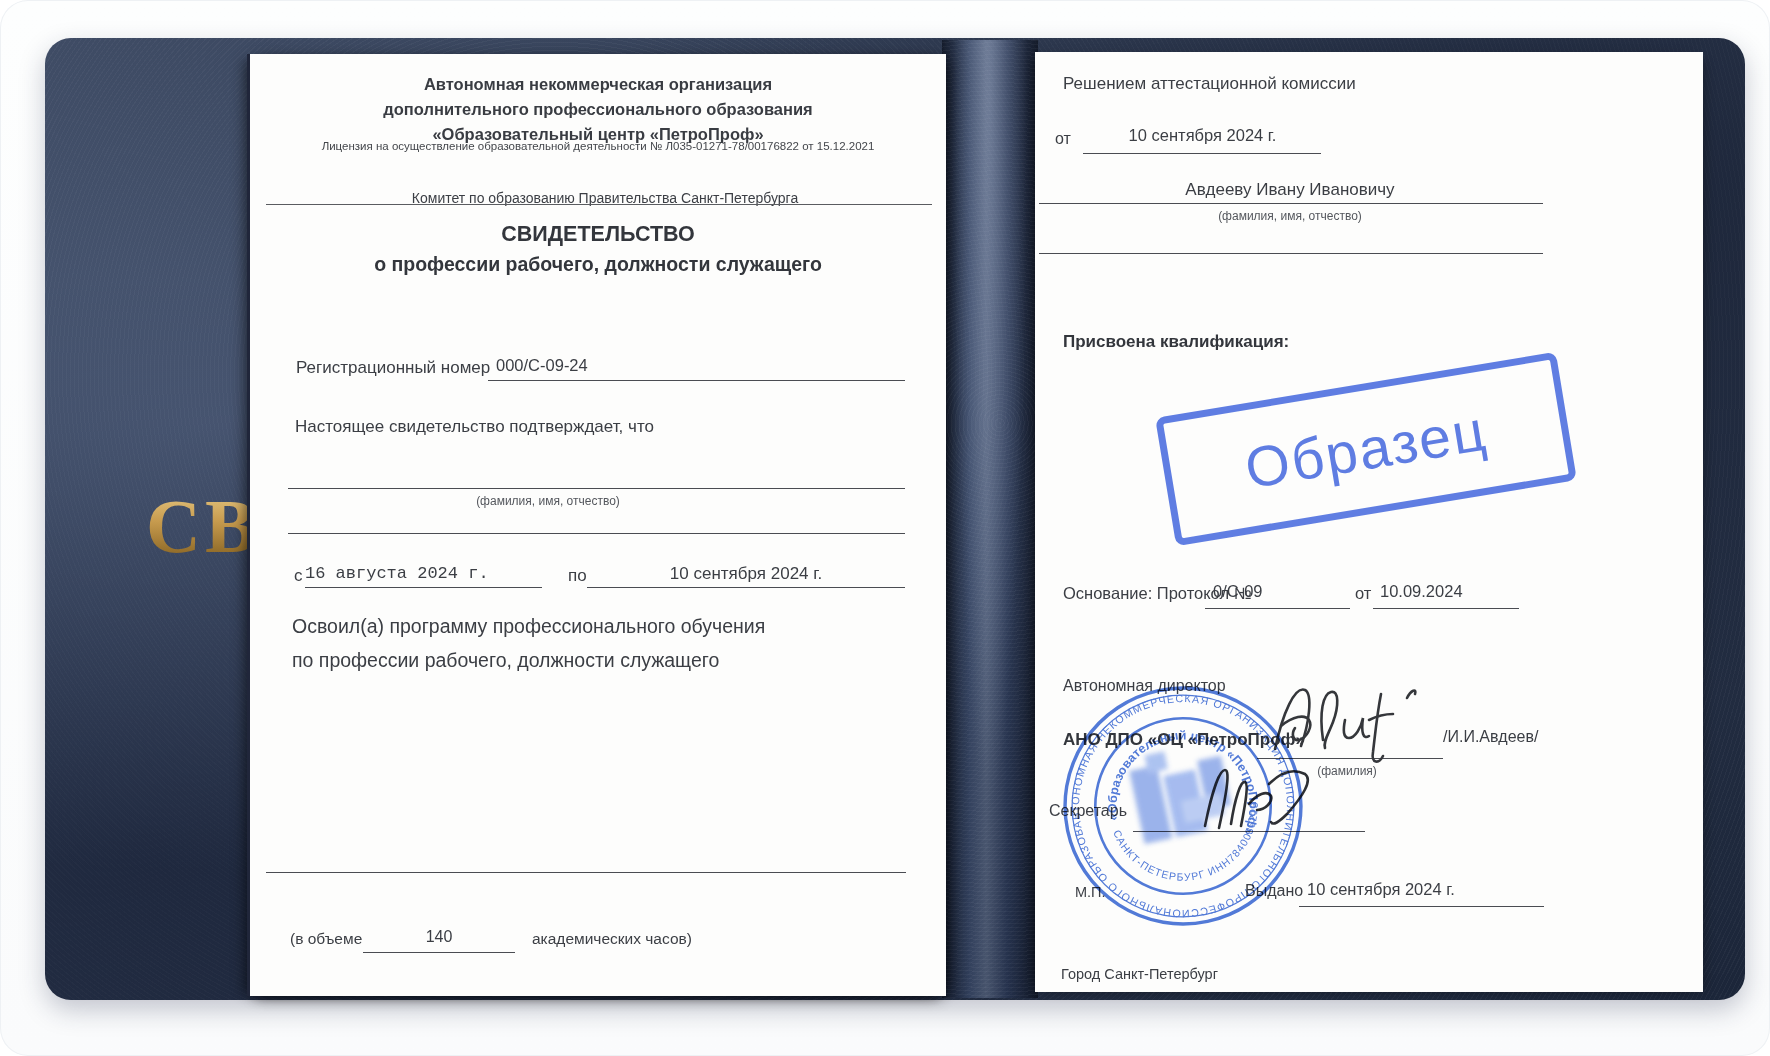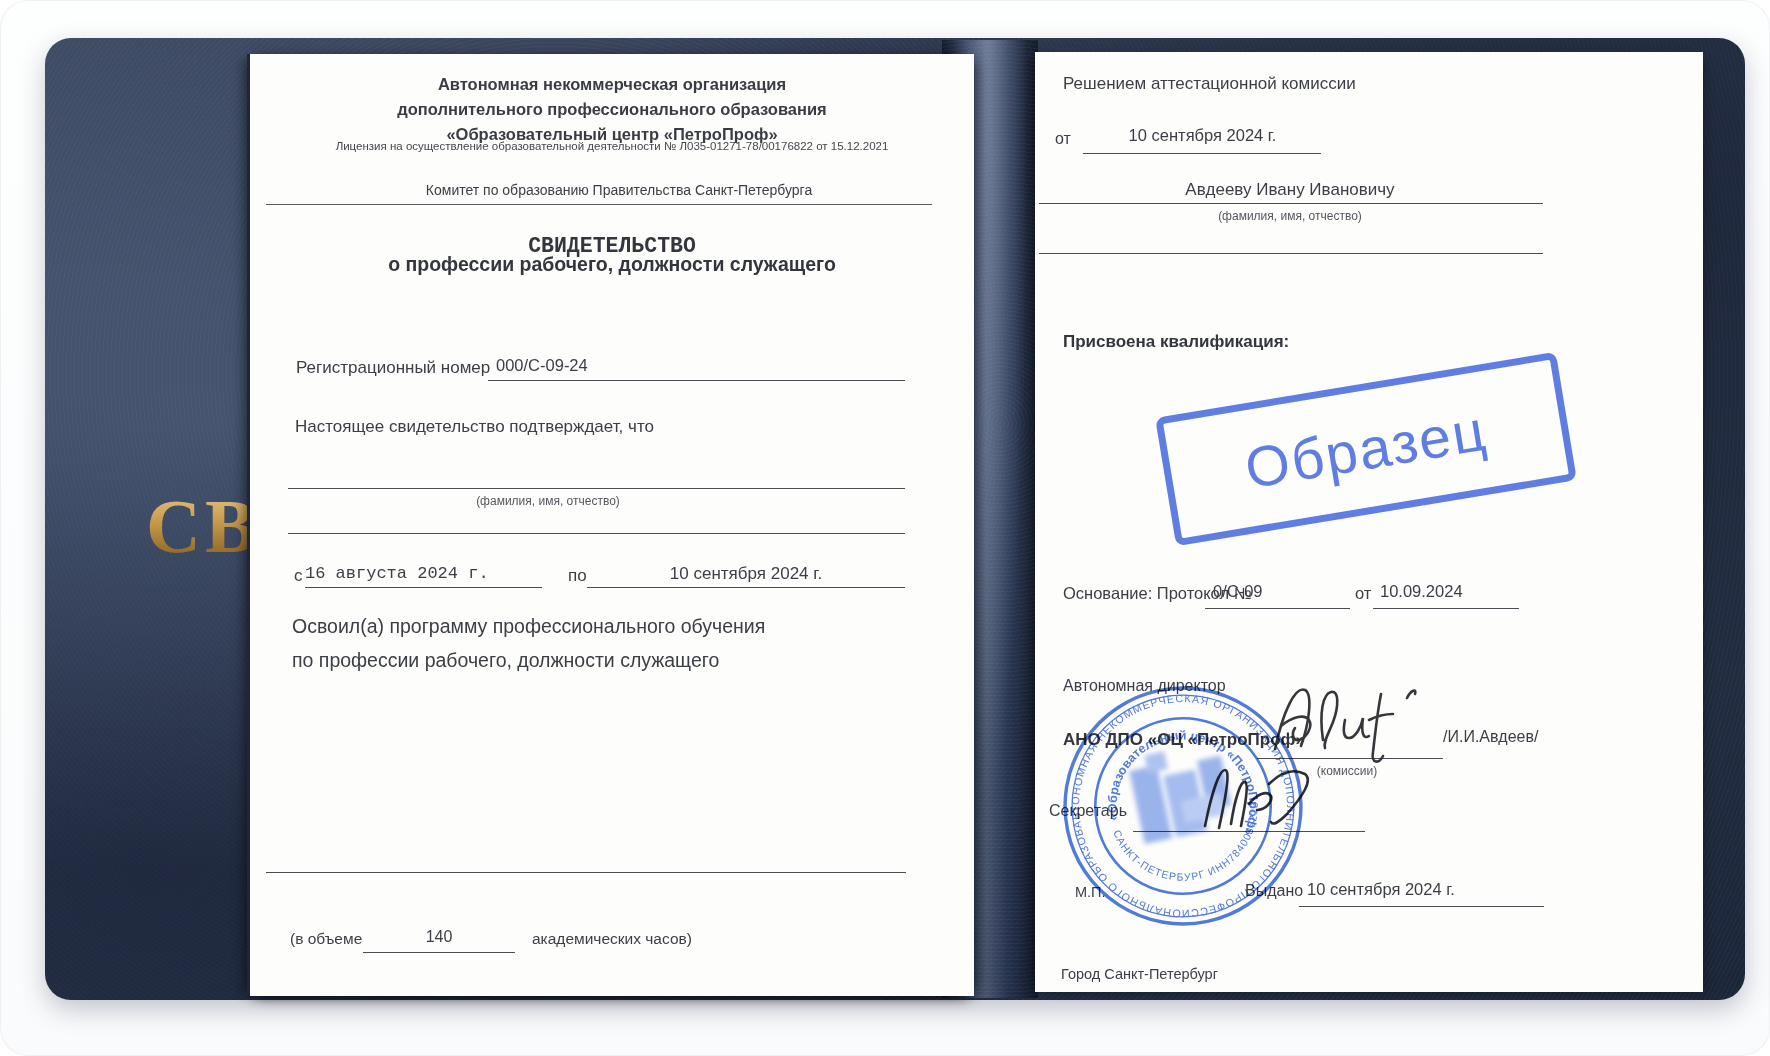--- a/index.html
+++ b/index.html
@@ -29,21 +29,21 @@
       text-shadow:none;z-index:1;}
   
   .spine{position:absolute;left:942px;top:40px;width:96px;height:958px;z-index:1;
       background:
         radial-gradient(ellipse at 50% 6%, rgba(190,205,235,.30), transparent 55%),
         repeating-radial-gradient(circle at 60% 40%, rgba(255,255,255,.04) 0 1px, transparent 1px 4px),
         linear-gradient(90deg, rgba(5,10,22,.62), rgba(75,95,135,.38) 28%, rgba(160,178,212,.30) 46%, rgba(45,60,95,.42) 68%, rgba(4,8,18,.6));}
   
   .page{position:absolute;background:#fdfdfc;z-index:2;}
   .page-left{left:250px;top:54px;width:696px;height:942px;
-      box-shadow:-3px 0 0 #20263a, -10px 2px 12px -4px rgba(0,0,0,.45), 8px 0 14px -6px rgba(0,0,0,.5), 0 8px 12px -5px rgba(0,0,0,.4);padding-left:28px;}
+      box-shadow:-3px 0 0 #20263a, -10px 2px 12px -4px rgba(0,0,0,.45), 8px 0 14px -6px rgba(0,0,0,.5), 0 8px 12px -5px rgba(0,0,0,.4);}
   .page-right{left:1035px;top:52px;width:668px;height:940px;
       box-shadow:-8px 0 12px -7px rgba(0,0,0,.45), 6px 4px 10px -5px rgba(0,0,0,.35);}
   .center{text-align:center;left:0;right:0;}
   .b{font-weight:bold;}
   .ln{height:0;border-bottom:1.6px solid #4a4c52;}
   .cap{font-size:12px;color:#54575d;}
   .t17{font-size:17px;} .t16{font-size:16px;} .t165{font-size:16.5px;} .t14{font-size:14px;}
   .hdr{font-size:16.5px;line-height:25.5px;font-weight:bold;color:#393c42;}
   .stamp{position:absolute;left:128px;top:332px;width:392px;height:116px;
       border:7px solid #5273e0;border-radius:9px;transform:rotate(-9.4deg);
@@ -62,24 +62,24 @@
 
   <div class="cover-title">СВИ</div>
 
   <div class="spine"></div>
 
   <div class="page page-left">
     <div class="abs center hdr" style="top:18px;">Автономная некоммерческая организация</div>
     <div class="abs center hdr" style="top:43px;">дополнительного профессионального образования</div>
     <div class="abs center hdr" style="top:68px;">«Образовательный центр «ПетроПроф»</div>
     <div class="abs center" style="top:86px;font-size:11.5px;color:#43464b;text-align:center;">Лицензия на осуществление образовательной деятельности № Л035-01271-78/00176822 от 15.12.2021</div>
-    <div class="abs center t14" style="top:128px;margin-left:14px;">Комитет по образованию Правительства Санкт-Петербурга</div>
+    <div class="abs center t14" style="top:136px;margin-left:14px;">Комитет по образованию Правительства Санкт-Петербурга</div>
     <div class="abs" style="top:150px;left:16px;width:666px;height:0;border-bottom:1.4px solid #5a5c60;"></div>
 
-    <div class="abs center b" style="top:180px;font-size:21.5px;color:#33363c;font-family:Liberation Mono, monospace;">СВИДЕТЕЛЬСТВО</div>
+    <div class="abs center b" style="top:168px;font-size:21.5px;color:#33363c;">СВИДЕТЕЛЬСТВО</div>
     <div class="abs center b" style="top:199px;font-size:19.5px;color:#33363c;">о профессии рабочего, должности служащего</div>
 
     <div class="abs t17" style="top:304px;left:46px;">Регистрационный номер</div>
     <div class="abs t165" style="top:302px;left:246px;">000/С-09-24</div>
     <div class="abs ln" style="top:326px;left:238px;width:417px;"></div>
 
     <div class="abs t17" style="top:363px;left:45px;">Настоящее свидетельство подтверждает, что</div>
 
     <div class="abs ln" style="top:434px;left:38px;width:617px;"></div>
     <div class="abs cap" style="top:440px;left:38px;width:520px;text-align:center;">(фамилия, имя, отчество)</div>
@@ -138,21 +138,21 @@
         <path d="M10,85 C18,48 30,22 40,26 C48,30 44,60 36,82"></path>
         <path d="M16,62 C28,52 40,50 44,56 C48,62 42,74 34,76 C28,77 26,70 30,64"></path>
         <path d="M58,76 C54,48 58,30 66,28 C74,26 74,42 68,58 C63,71 58,78 60,84"></path>
         <path d="M80,56 C78,66 78,74 84,74 C90,74 96,64 98,54 C96,68 98,76 104,72"></path>
         <path d="M116,30 C112,50 110,72 108,88 C106,100 114,100 118,92"></path>
         <path d="M104,56 C112,52 122,50 128,50"></path>
         <path d="M142,34 C146,26 152,24 150,30"></path>
       </g>
     </svg>
     <div class="abs ln" style="top:706px;left:222px;width:186px;"></div>
-    <div class="abs cap" style="top:712px;left:242px;width:140px;text-align:center;">(комиссии)</div>
+    <div class="abs cap" style="top:712px;left:242px;width:140px;text-align:center;">(фамилия)</div>
     <div class="abs t16" style="top:676px;left:408px;">/И.И.Авдеев/</div>
 
     <div class="abs t16" style="top:750px;left:14px;">Секретарь</div>
     <svg class="sig" style="left:140px;top:688px;" width="150" height="100" viewBox="0 0 150 100">
       <g fill="none" stroke="#2e3034" stroke-width="2.6" stroke-linecap="round">
         <path d="M30,86 C36,56 44,30 50,30 C56,30 50,60 44,88"></path>
         <path d="M56,84 C60,58 66,40 70,42 C74,44 70,66 66,86"></path>
         <path d="M74,64 C82,54 92,50 96,56 C98,62 90,70 82,70"></path>
         <path d="M94,44 C106,32 118,28 130,34 C138,40 128,56 112,74 C104,82 98,86 96,82"></path>
       </g>

